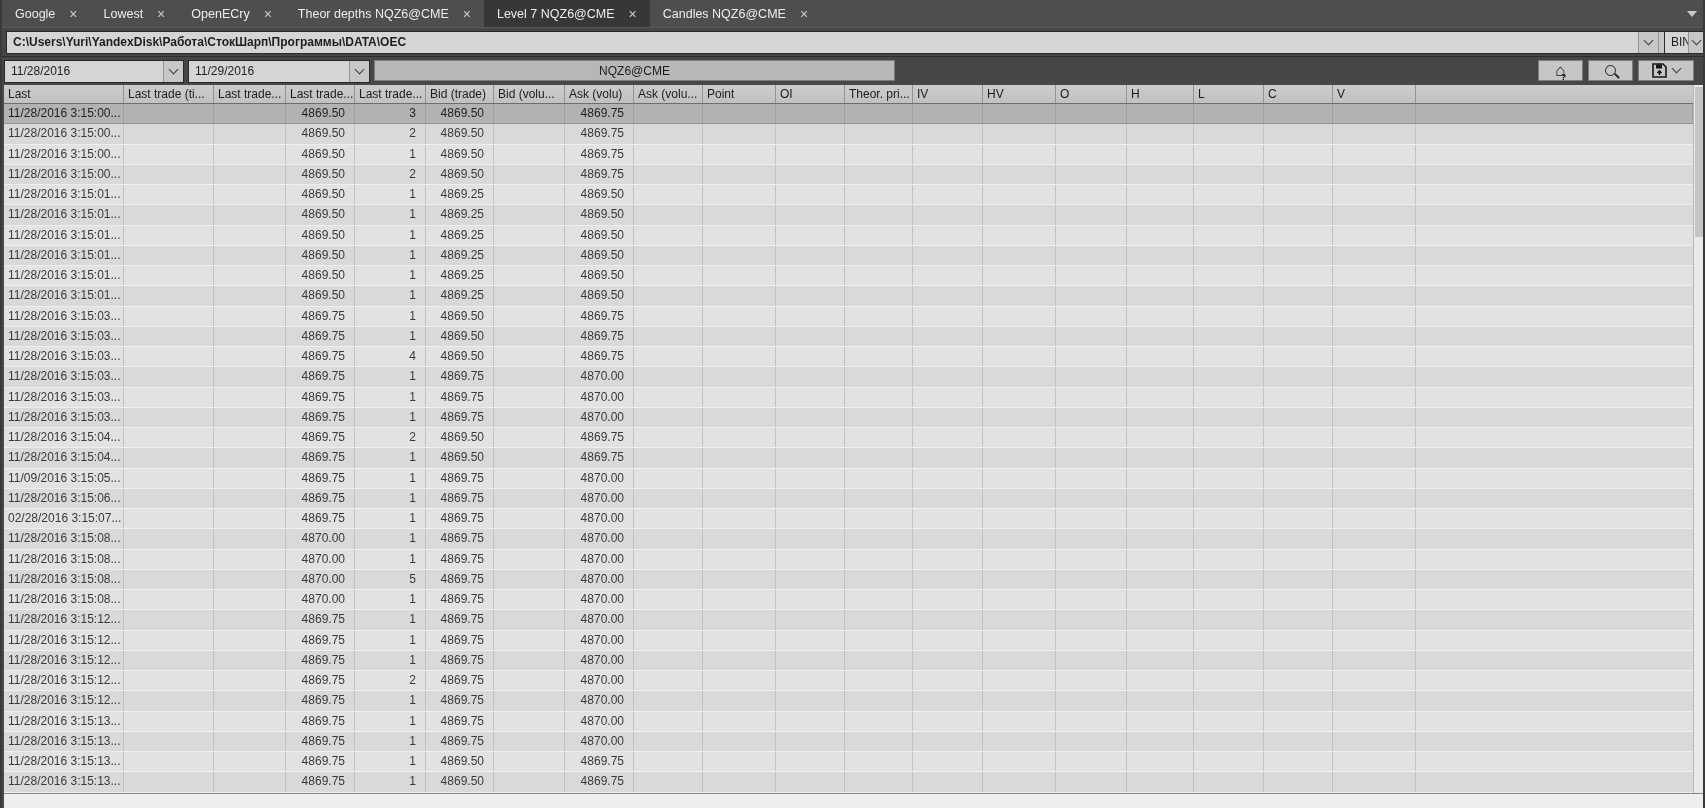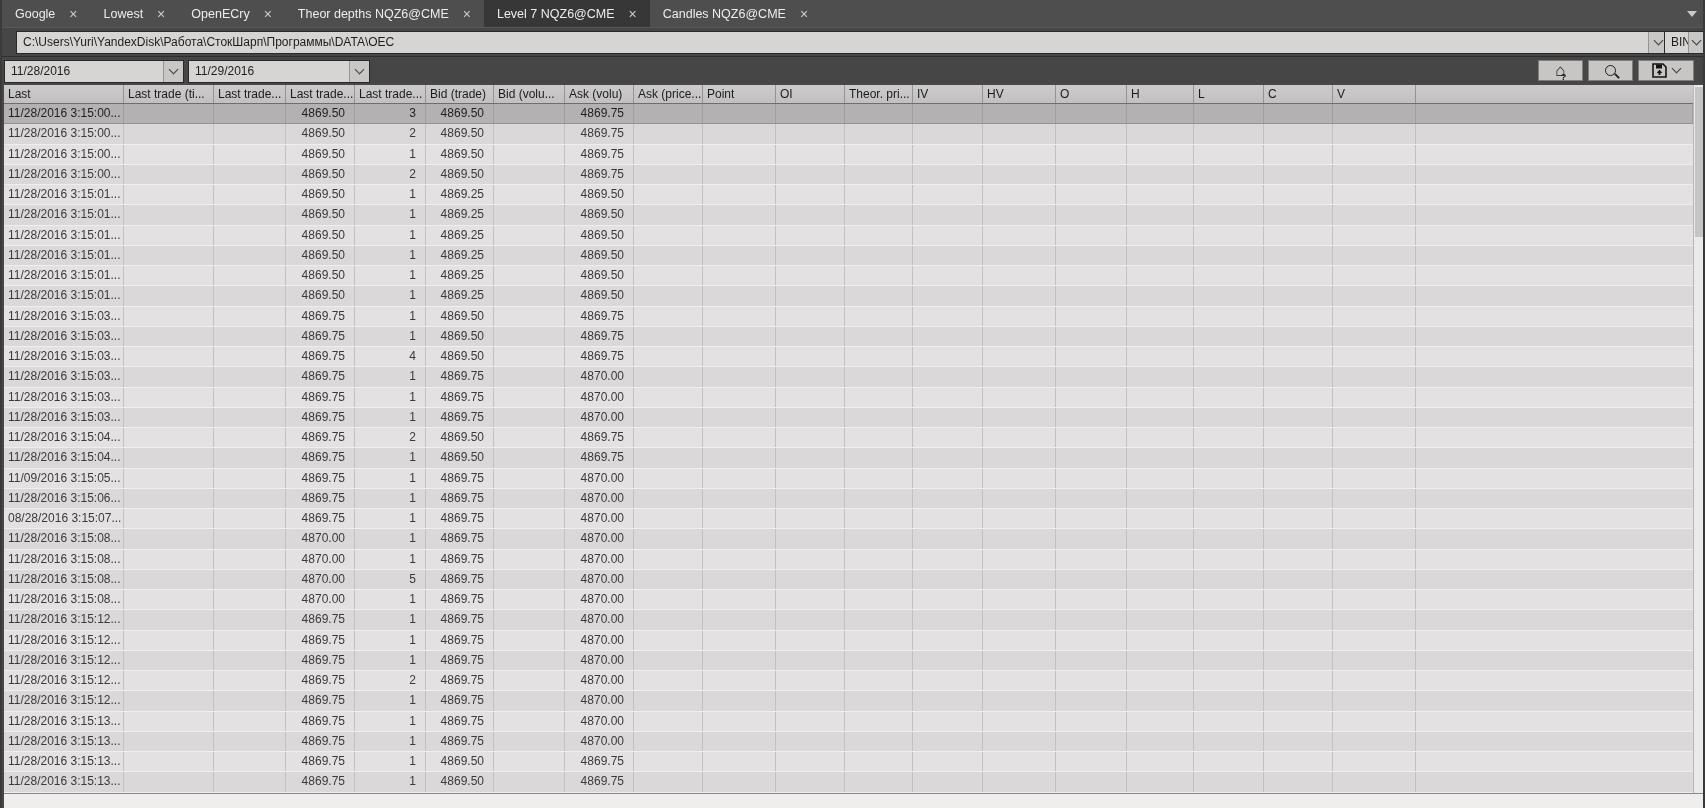--- a/index.html
+++ b/index.html
@@ -78,21 +78,21 @@
         </div>
         <div class="tab">
           <span>Candles NQZ6@CME</span>
           <span class="tclose">×</span>
         </div>
       </div>
     <div class="tab-overflow"></div>
   </div>
 
   <div class="pathrow">
-    <div class="combo" style="left:14px;top:3px;width:1675px;">
+    <div class="combo" style="left:4px;top:3px;width:1675px;font-weight:bold;">
       <div class="val">C:\Users\Yuri\YandexDisk\Работа\СтокШарп\Программы\DATA\OEC</div>
       <div class="cbtn">
           <span class="chev"></span>
         </div>
       <div class="cbtn" style="width:22px;">
           <span class="mag"></span>
         </div>
     </div>
     <div class="combo" style="left:1662px;top:3px;width:40px;">
       <div class="val">BIN</div>
@@ -107,20 +107,23 @@
       <div class="val">11/28/2016</div>
       <div class="cbtn">
           <span class="chev"></span>
         </div>
     </div>
     <div class="combo" style="left:186px;top:3px;width:182px;">
       <div class="val">11/29/2016</div>
       <div class="cbtn">
           <span class="chev"></span>
         </div>
+    </div>
+    <div class="btnflat secbtn" style="left:372px;width:521px;">
+      <span>NQZ6@CME</span>
     </div>
     <div class="btnflat" style="left:1536px;width:45px;">
       <span class="homeglyph">⌂<span class="q">?</span></span>
     </div>
     <div class="btnflat" style="left:1586px;width:45px;">
       <span class="bigmag"></span>
     </div>
     <div class="btnflat" style="left:1636px;width:56px;">
       <svg class="svg-ico" width="15" height="15" viewBox="0 0 15 15">
         <path d="M1 1 h10 l3 3 v10 h-13 z" fill="none" stroke="#141414" stroke-width="1.6"></path>
@@ -134,21 +137,21 @@
   <div class="tablearea">
     <div class="thead">
         <div class="hcell" style="width: 120px;">Last</div>
         <div class="hcell" style="width: 90px;">Last trade (ti...</div>
         <div class="hcell" style="width: 72px;">Last trade...</div>
         <div class="hcell" style="width: 69px;">Last trade...</div>
         <div class="hcell" style="width: 71px;">Last trade...</div>
         <div class="hcell" style="width: 68px;">Bid (trade)</div>
         <div class="hcell" style="width: 71px;">Bid (volu...</div>
         <div class="hcell" style="width: 69px;">Ask (volu)</div>
-        <div class="hcell" style="width: 69px;">Ask (price...</div>
+        <div class="hcell" style="width: 69px;">Ask (volu...</div>
         <div class="hcell" style="width: 73px;">Point</div>
         <div class="hcell" style="width: 69px;">OI</div>
         <div class="hcell" style="width: 68px;">Theor. pri...</div>
         <div class="hcell" style="width: 70px;">IV</div>
         <div class="hcell" style="width: 73px;">HV</div>
         <div class="hcell" style="width: 71px;">O</div>
         <div class="hcell" style="width: 67px;">H</div>
         <div class="hcell" style="width: 70px;">L</div>
         <div class="hcell" style="width: 69px;">C</div>
         <div class="hcell" style="width: 83px;">V</div>
@@ -589,21 +592,21 @@
           <div class="tcell right" style="width: 70px;"></div>
           <div class="tcell right" style="width: 73px;"></div>
           <div class="tcell right" style="width: 71px;"></div>
           <div class="tcell right" style="width: 67px;"></div>
           <div class="tcell right" style="width: 70px;"></div>
           <div class="tcell right" style="width: 69px;"></div>
           <div class="tcell right" style="width: 83px;"></div>
           <div class="tcell tfill"></div>
         </div>
         <div class="trow a">
-          <div class="tcell left" style="width: 120px;">08/28/2016 3:15:07...</div>
+          <div class="tcell left" style="width: 120px;">02/28/2016 3:15:07...</div>
           <div class="tcell left" style="width: 90px;"></div>
           <div class="tcell right" style="width: 72px;"></div>
           <div class="tcell right" style="width: 69px;">4869.75</div>
           <div class="tcell right" style="width: 71px;">1</div>
           <div class="tcell right" style="width: 68px;">4869.75</div>
           <div class="tcell right" style="width: 71px;"></div>
           <div class="tcell right" style="width: 69px;">4870.00</div>
           <div class="tcell right" style="width: 69px;"></div>
           <div class="tcell right" style="width: 73px;"></div>
           <div class="tcell right" style="width: 69px;"></div>

